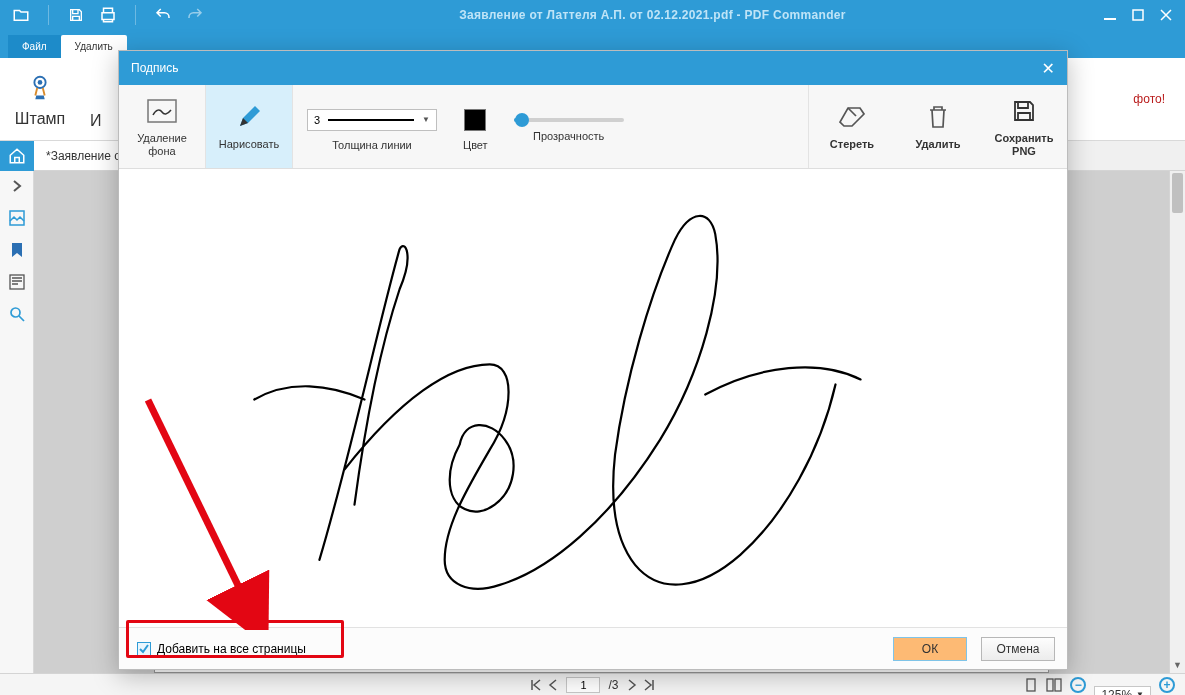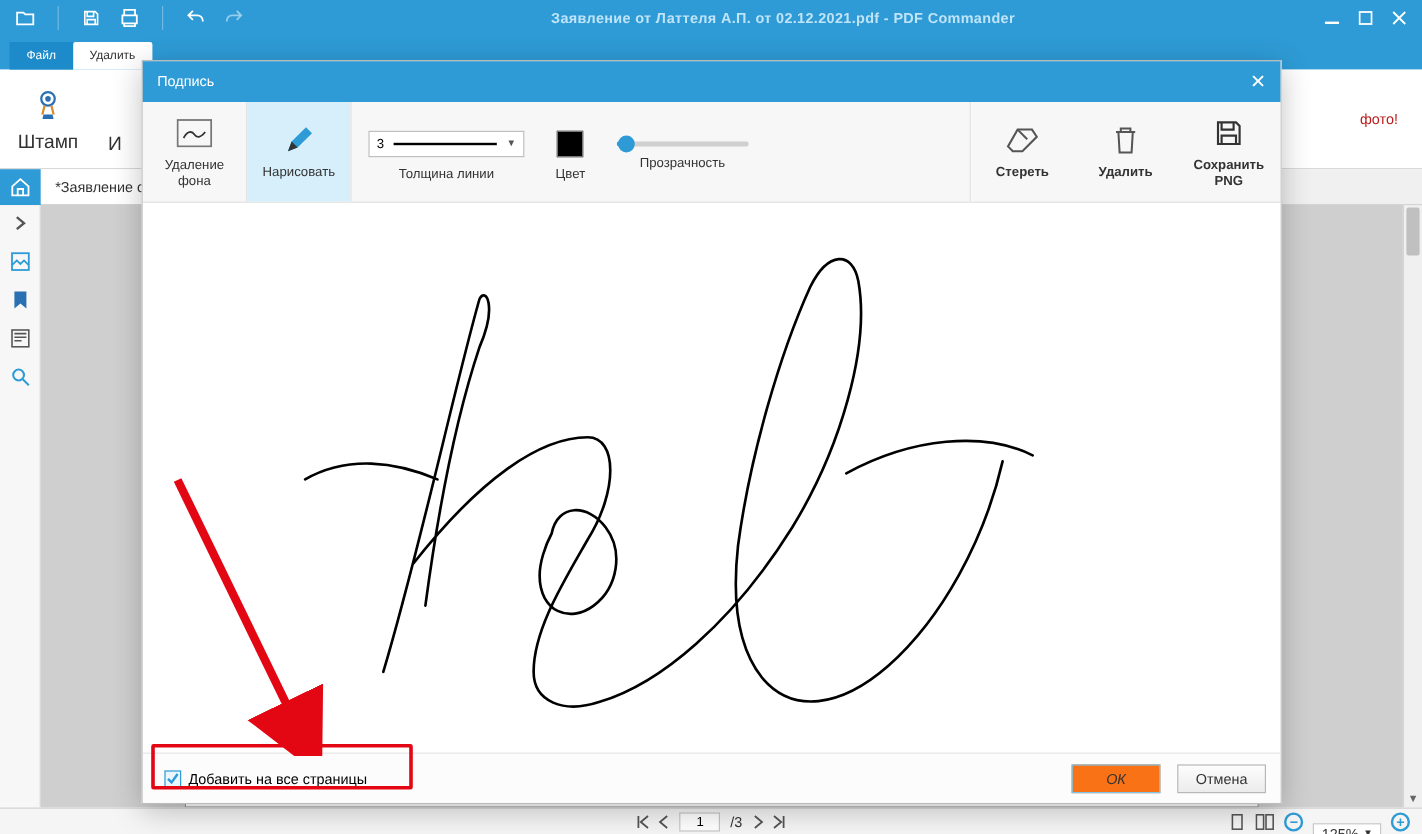--- a/index.html
+++ b/index.html
@@ -85,21 +85,21 @@
 
   .dlg-canvas { flex:1; background:#fff; position:relative; overflow:hidden;}
   .signature-svg { position:absolute; inset:0; }
 
   .dlg-footer { height:42px; border-top:1px solid #e2e2e2; display:flex; align-items:center; padding:0 12px; gap:14px; background:#fcfcfc;}
   .chk-wrap { display:flex; align-items:flex-end; gap:6px; padding:4px 6px;}
   .chk-box { width:14px; height:14px; border:1px solid #2e9bd6; background:#eaf6fd; display:flex; align-items:center; justify-content:center;}
   .chk-box svg { width:10px; height:10px; }
   .dlg-footer .spacer { flex:1;}
   .dlg-btn { width:74px; height:24px; border:1px solid #b7b7b7; background:linear-gradient(#fdfdfd,#ececec); display:flex; align-items:center; justify-content:center; font-size:12px; color:#333; cursor:pointer;}
-  .dlg-btn.primary { background:#f97316; border-color:#7fc4e8;font-style:italic;}
+  .dlg-btn.primary { background:#fdba74; border-color:#7fc4e8;}
 
   
   .red-highlight { position:absolute; border:3px solid #e30613; border-radius:2px; pointer-events:none; z-index:80;}
   .arrow-svg { position:absolute; z-index:70; pointer-events:none;}
 
   svg { display:block; }
 </style>
 </head>
 <body>
 

